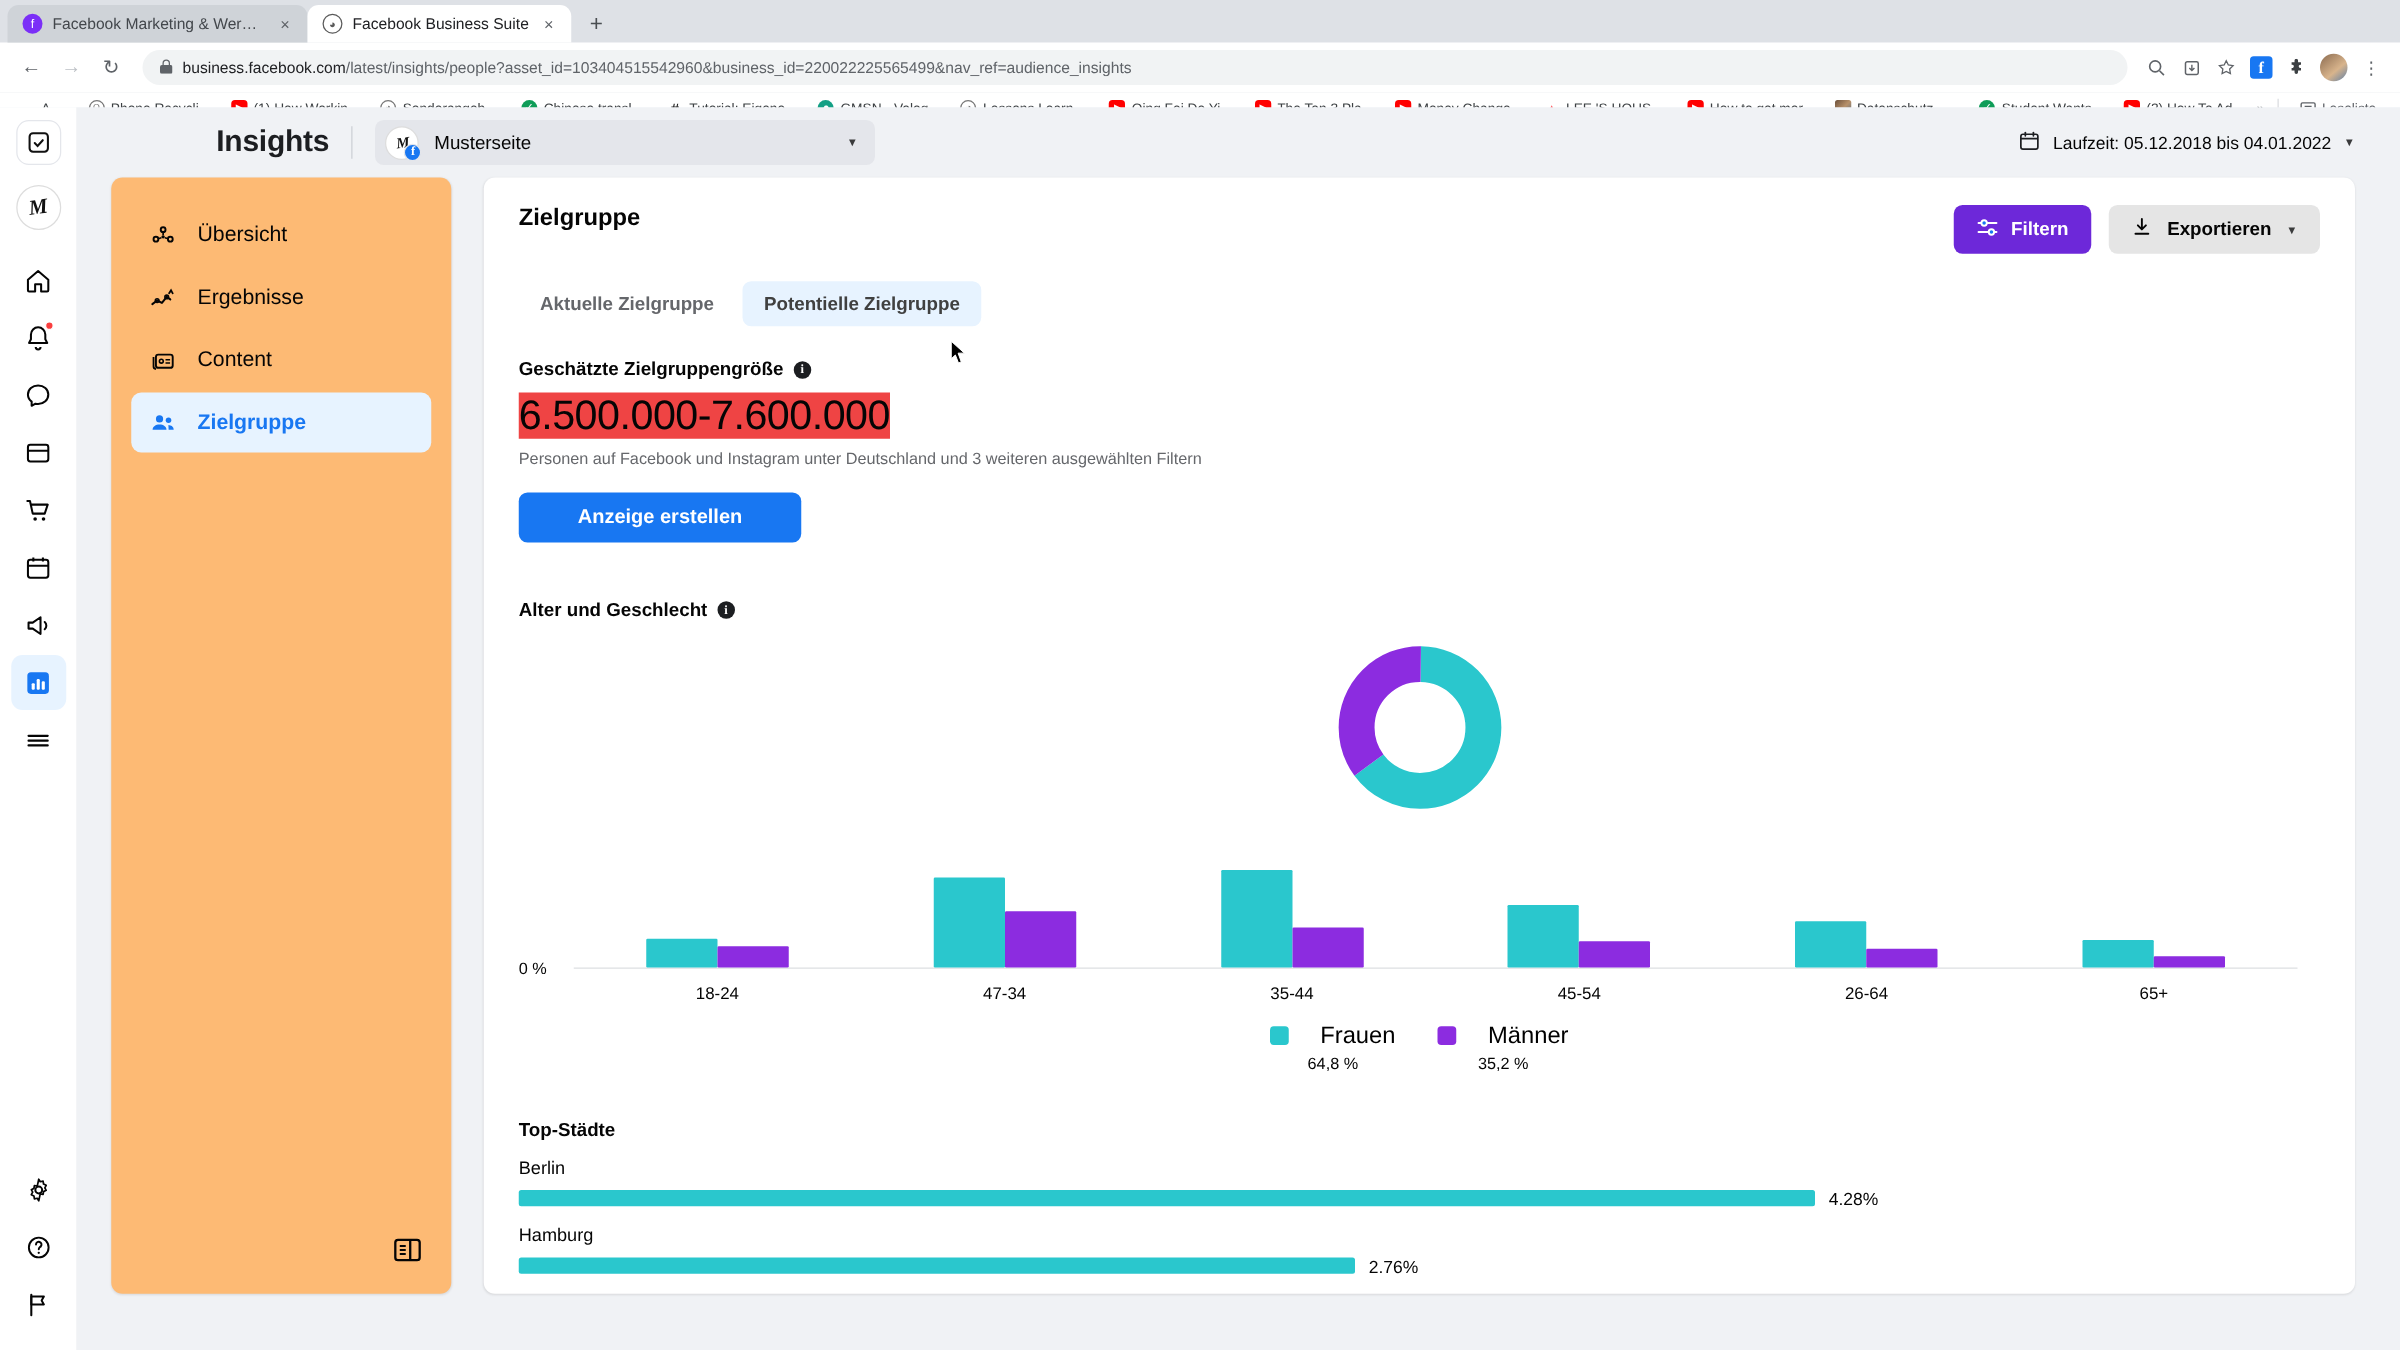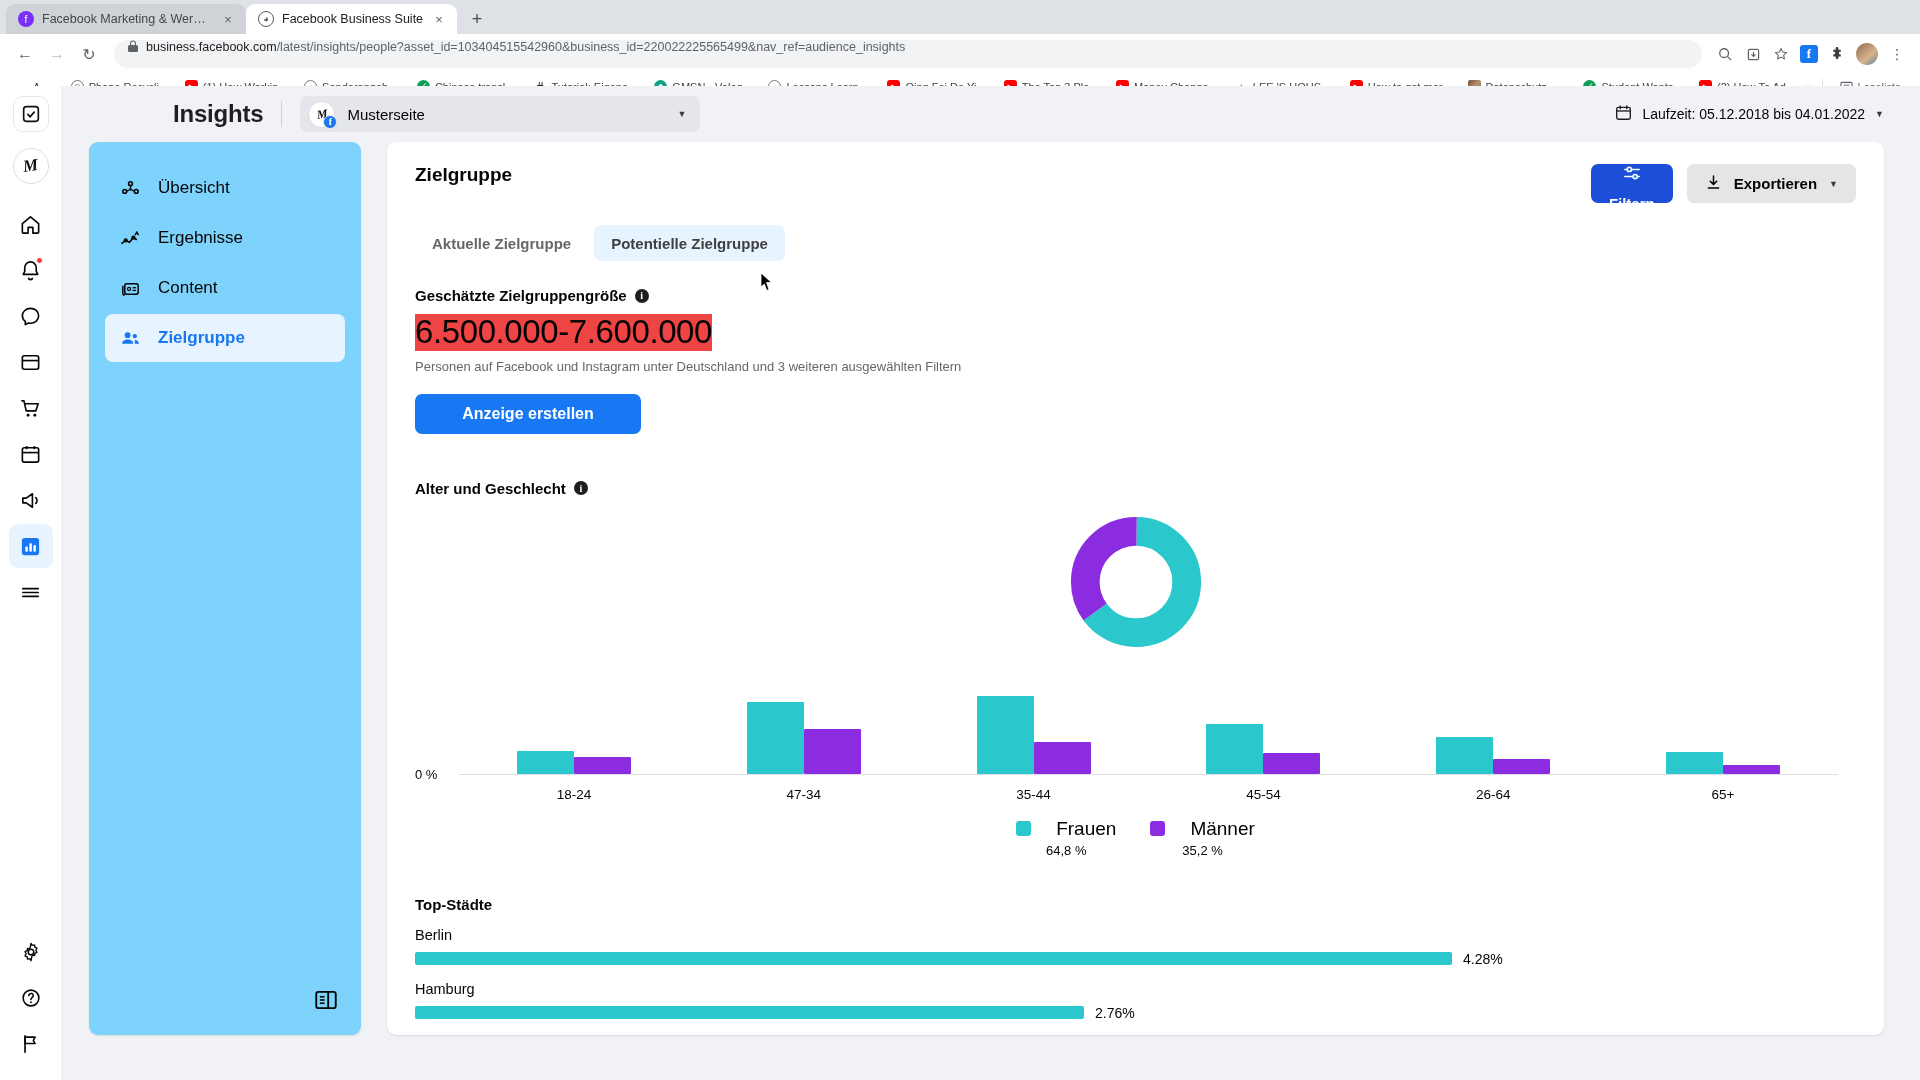--- a/index.html
+++ b/index.html
@@ -62,21 +62,21 @@
     padding: 0 10px;
   }
   .nav-btn {
     width: 30px; height: 30px; border-radius: 50%;
     display: flex; align-items: center; justify-content: center;
     color: #5f6368; font-size: 16px; flex: 0 0 30px;
   }
   .nav-btn.dim { color: #bdc1c6; }
   .omnibox {
     flex: 1 1 auto; height: 28px; background: #f1f3f4;
-    border-radius: 14px; display: flex; align-items: flex-start;
+    border-radius: 14px; display: flex; align-items: center;
     gap: 8px; padding: 0 14px; margin: 0 8px;
     font-size: 12.5px; color: #202124; overflow: hidden;
   }
   .lock-icon { flex: 0 0 10px; color: #5f6368; }
   .url-text { white-space: nowrap; overflow: hidden; }
   .url-domain { color: #202124; }
   .url-path { color: #5f6368; }
   .addr-icon {
     width: 26px; height: 26px; display: flex;
     align-items: center; justify-content: center;
@@ -231,21 +231,21 @@
   }
 
   
   .main-region {
     flex: 1 1 auto; display: flex; gap: 26px;
     padding: 0 36px 0 28px; min-height: 0;
   }
 
   
   .menu-card {
-    width: 272px; flex: 0 0 272px; background: #7dd3fc;
+    width: 272px; flex: 0 0 272px; background: #fdba74;
     border-radius: 9px; padding: 22px 16px 0;
     height: 893px; position: relative;
     box-shadow: 0 1px 2px rgba(0,0,0,.10);
   }
   .menu-item {
     display: flex; align-items: center; gap: 16px;
     height: 48px; padding: 0 14px; border-radius: 8px;
     font-size: 17px; color: #050505; margin-bottom: 2px;
   }
   .menu-item.active {
@@ -265,21 +265,21 @@
     box-shadow: 0 1px 2px rgba(0,0,0,.10);
   }
   .panel-head { display: flex; align-items: flex-start; }
   .panel-title { font-size: 19px; font-weight: bold; color: #050505; }
   .panel-actions { margin-left: auto; display: flex; gap: 14px; }
   .btn {
     height: 39px; border-radius: 7px; display: flex;
     align-items: center; gap: 10px; padding: 0 18px;
     font-size: 15px; font-weight: bold;
   }
-  .btn-primary { background: #1d4ed8; color: #fff; flex-direction: column; }
+  .btn-primary { background: #6d28d9; color: #fff; }
   .btn-secondary { background: #e5e5e5; color: #050505; gap: 12px; }
 
   
   .tabs { display: flex; gap: 6px; margin-top: 22px; }
   .seg-tab {
     height: 36px; padding: 0 17px; border-radius: 7px;
     display: flex; align-items: center; font-size: 15px;
     font-weight: bold; color: #65676b;
   }
   .seg-tab.active { background: #e7f3ff; color: #404040; }

